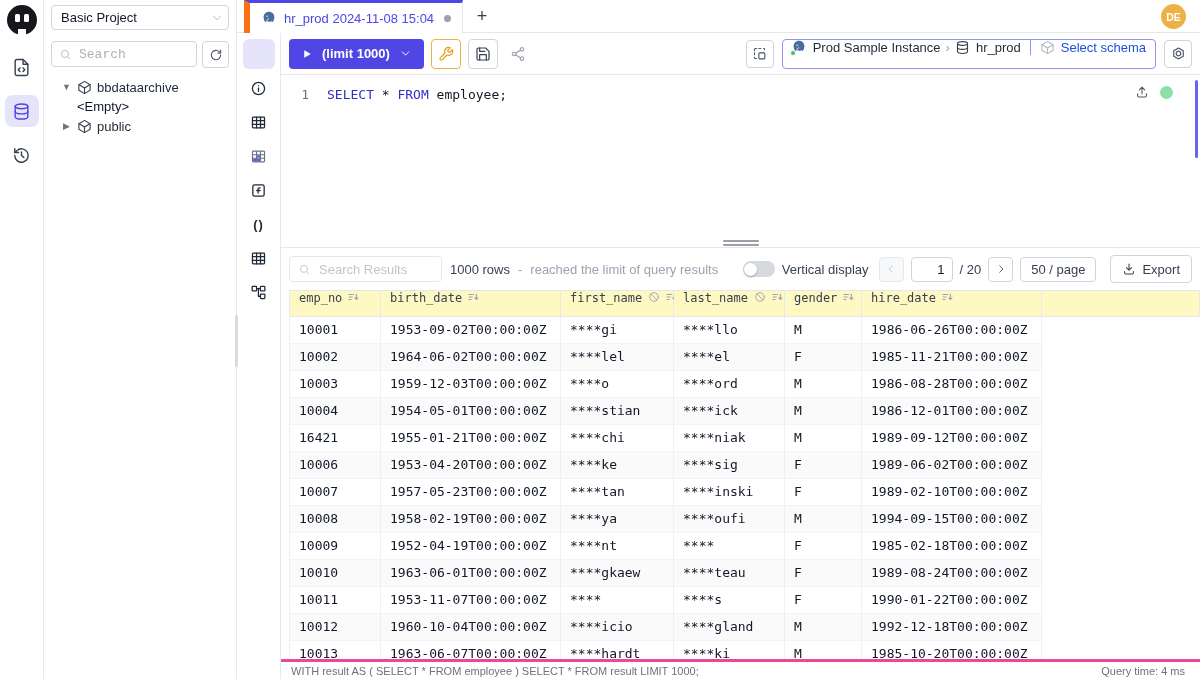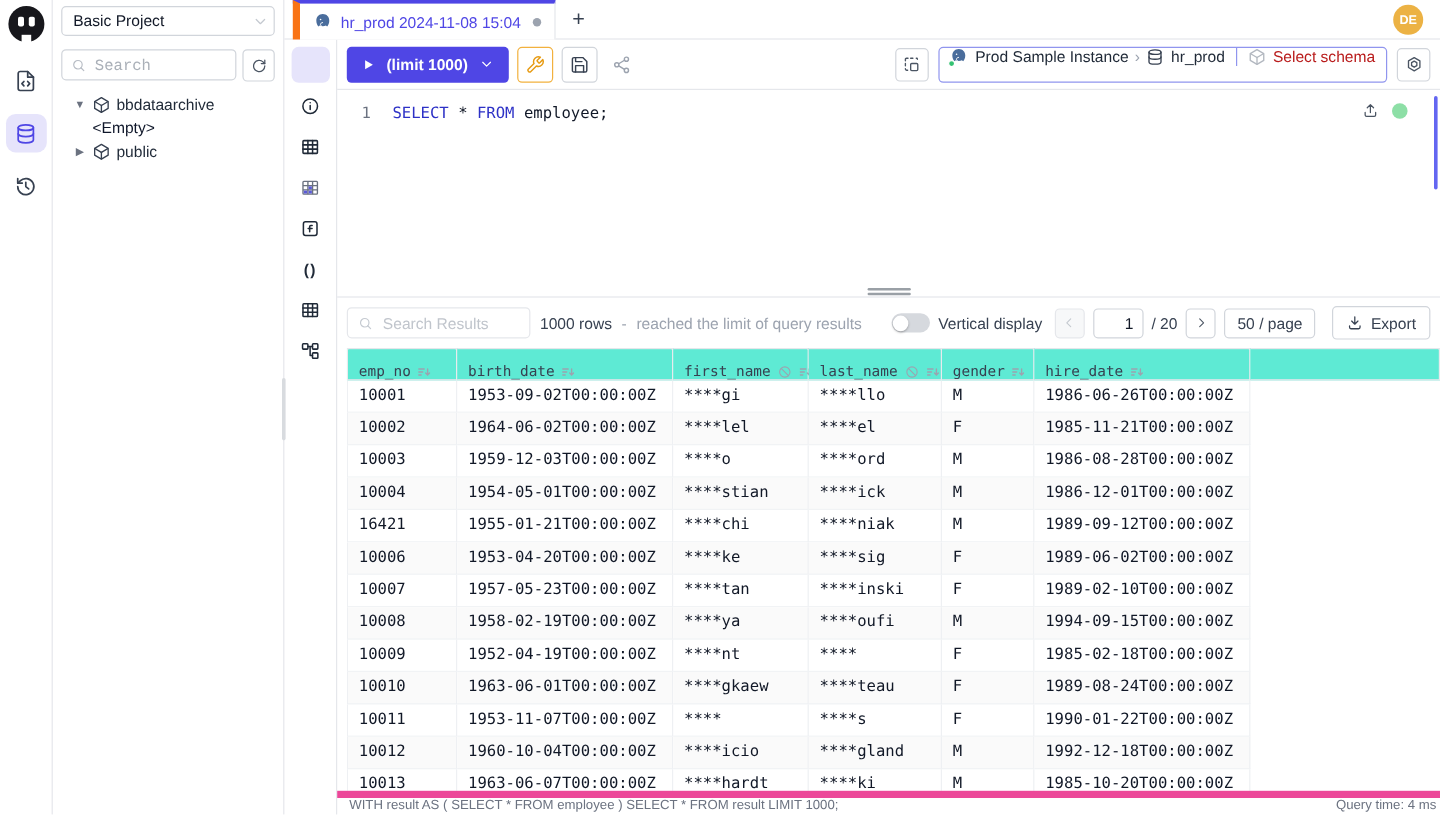--- a/index.html
+++ b/index.html
@@ -65,21 +65,21 @@
   .tool-btn .icon{width:16px;height:16px}
   .tool-btn.amber{border-color:#f2b13e;color:#e79b13}
   .ghost-btn{width:26px;height:26px;border:0;background:none;color:#9ca3af;display:flex;align-items:center;justify-content:center;cursor:pointer}
   .ghost-btn .icon{width:16px;height:16px}
   .toolbar-right{margin-left:auto;display:flex;align-items:center;gap:8px}
   .tool-btn.sm{width:28px;height:28px;color:#4b5563}
   .tool-btn.sm .icon{width:15px;height:15px}
   .conn-group{height:30px;border:1px solid #9095ee;border-radius:4px;display:flex;align-items:flex-start;background:#fff;cursor:pointer}
   .conn-seg{display:flex;align-items:center;gap:6px;padding:0 9px;color:#1f2937}
   .conn-seg .icon{width:15px;height:15px;color:#374151}
-  .conn-seg.schema{border-left:1px solid #9095ee;color:#b91c1c}
+  .conn-seg.schema{border-left:1px solid #9095ee;color:#1d4ed8}
   .conn-seg.schema .icon{color:#b3b8c0}
   .conn-sep{color:#9ca3af;font-size:13px;margin:0 -1px}
   .pg-wrap{position:relative;width:16px;height:16px}
   .pg-wrap .status-dot{position:absolute;left:-2px;bottom:-1px;width:6px;height:6px;border-radius:50%;background:#34c272;border:1px solid #fff}
 
   
   .editor{height:163px;flex:none;position:relative;padding-top:10px;font-family:"DejaVu Sans Mono",monospace;font-size:13px;cursor:text}
   .code-line{display:flex;line-height:19px}
   .ln{width:46px;flex:none;text-align:right;padding-right:18px;color:#6b7280}
   .code .kw{color:#2d31c6}
@@ -112,33 +112,33 @@
   .pag-btn.next{background:#fff;border-color:#d1d5db;color:#4b5563}
   .page-input{width:42px;height:25px;border:1px solid #d1d5db;border-radius:4px;text-align:right;padding-right:7px;font-size:13px;font-family:inherit;color:#111827;outline:0}
   .page-total{color:#374151}
   .page-size{height:25px;border:1px solid #d1d5db;border-radius:4px;display:flex;align-items:center;padding:0 10px;color:#374151;cursor:pointer}
   .export-btn{height:28px;border:1px solid #d1d5db;border-radius:4px;background:#fff;display:flex;align-items:center;gap:6px;padding:0 11px;margin-left:6px;color:#374151;font-size:13px;font-family:inherit;cursor:pointer}
   .export-btn .icon{width:14px;height:14px}
 
   
   .table-wrap{flex:1;overflow:hidden;margin-left:8px;font-family:"DejaVu Sans Mono",monospace}
   .trow{display:grid;grid-template-columns:92px 180px 113px 111px 77px 180px 1fr}
-  .hcell{background:#5eead4;height:27px;display:flex;align-items:flex-end;gap:5px;padding:0 9px;
+  .hcell{background:#fef9c3;height:27px;display:flex;align-items:flex-start;gap:5px;padding:0 9px;
          font-size:12px;color:#374151;border-top:1px solid #e5e7eb;border-bottom:1px solid #e5e7eb;border-right:1px solid #e8eaed;cursor:pointer}
   .hcell:first-child{border-left:1px solid #e8eaed}
   .hcell.filler{cursor:default}
   .hcell .icon{width:12px;height:12px;color:#9ca3af}
   .hcell .icon.msk{width:12px;height:12px;margin-left:1px}
   .bcell{height:27px;line-height:26px;font-size:13px;color:#111827;padding:0 9px;border-right:1px solid #eef0f3;border-bottom:1px solid #f1f3f5;white-space:nowrap;overflow:hidden;cursor:cell}
   .bcell:first-child{border-left:1px solid #eef0f3}
   .bcell.filler{border:0;cursor:default}
   .tbody .trow:nth-child(even) .bcell:not(.filler){background:#fafafa}
 
   
-  .footer{height:20px;flex:none;border-top:6px solid #ec4899;display:flex;align-items:flex-start;justify-content:space-between;padding:0 3px 0 10px;font-size:11px;color:#6b7280;white-space:nowrap;overflow:hidden}
+  .footer{height:20px;flex:none;border-top:3px solid #ec4899;display:flex;align-items:center;justify-content:space-between;padding:0 15px 0 10px;font-size:11px;color:#6b7280;white-space:nowrap;overflow:hidden}
 </style>
 </head>
 <body>
 
 <div class="app">
 
   <aside class="rail">
     <div class="logo">
         <i class="l"></i>
         <i class="r"></i>

